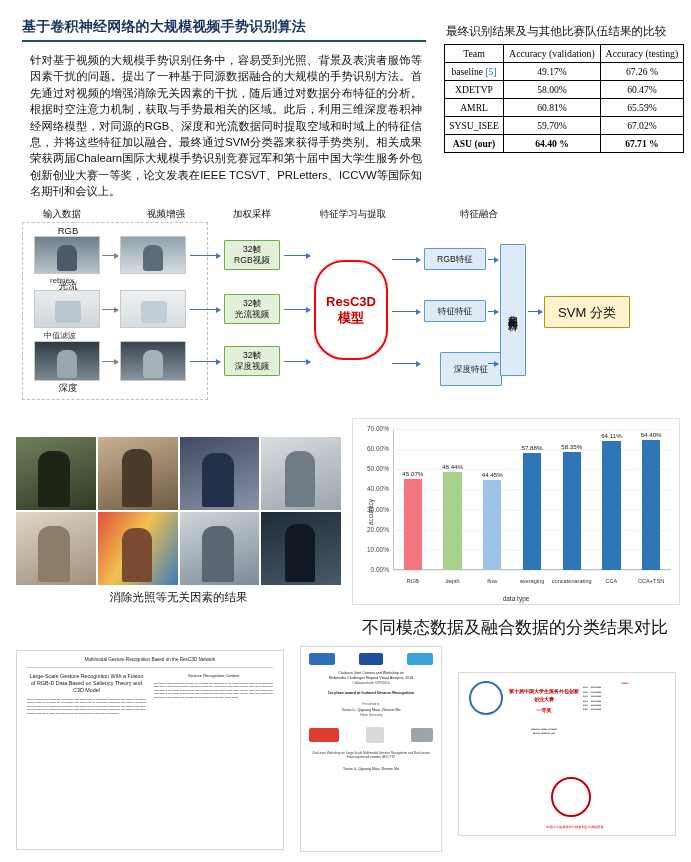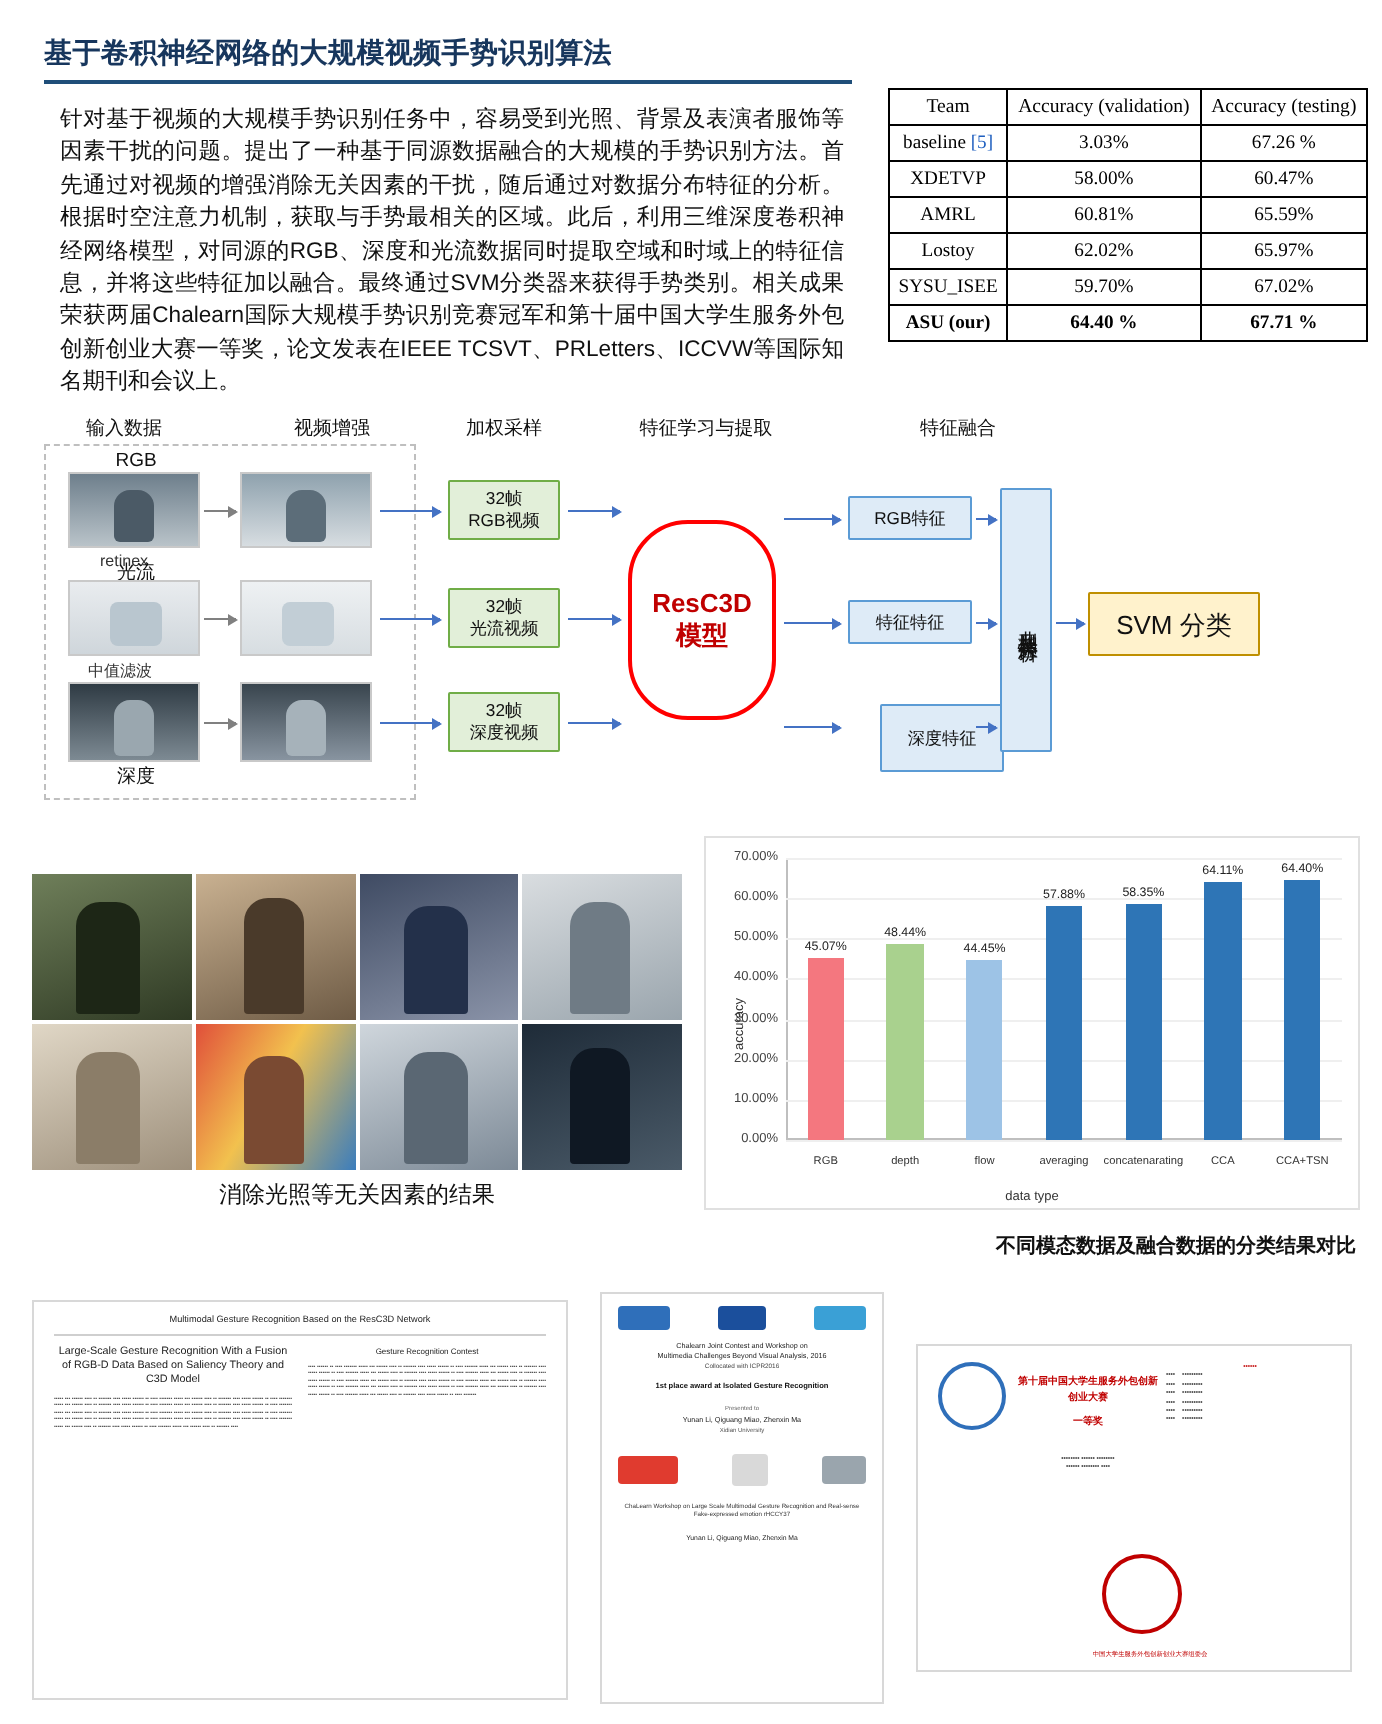--- a/index.html
+++ b/index.html
@@ -91,71 +91,67 @@
   .ytick{position:absolute;left:-34px;width:30px;text-align:right;font-size:6.5px;color:#444;transform:translateY(-4px);}
   .bar{position:absolute;bottom:0;}
   .bar-val{position:absolute;width:54px;text-align:center;font-size:6.2px;color:#222;}
   .xtick{position:absolute;bottom:-14px;font-size:5.6px;color:#333;text-align:center;}
   .axis-x{position:absolute;left:0;right:0;bottom:0;height:1px;background:#bfbfbf;}
   .axis-y{position:absolute;left:0;top:0;bottom:0;width:1px;background:#bfbfbf;}
   .ylabel{position:absolute;left:4px;top:50%;transform:translateY(-50%) rotate(-90deg);
     font-size:6.5px;color:#333;transform-origin:center;}
   .xlabel{position:absolute;bottom:2px;left:0;right:0;text-align:center;font-size:6.5px;color:#333;}
   .cap-right{
-    position:absolute;left:352px;top:616px;width:326px;text-align:right;
-    font-size:10px;color:#111;font-weight:bold;
+    position:absolute;left:352px;top:616px;width:326px;text-align:center;
+    font-size:17px;color:#111;
   }
 
   
   .doc{position:absolute;box-sizing:border-box;border:1px solid #d8d8d8;background:#fff;overflow:hidden;}
   .doc-title{font-size:4.6px;text-align:center;color:#222;line-height:6px;}
   .doc-txt{font-size:2.6px;color:#555;line-height:3.4px;text-align:justify;}
   .rule{height:1px;background:#cfcfcf;}
   .tiny{font-size:3.2px;line-height:4.4px;color:#333;}
 </style>
 </head>
 <body>
 
 <div class="page">
 
   <div class="title">基于卷积神经网络的大规模视频手势识别算法</div>
   <div class="title-rule"></div>
 
   <div class="abstract">针对基于视频的大规模手势识别任务中，容易受到光照、背景及表演者服饰等因素干扰的问题。提出了一种基于同源数据融合的大规模的手势识别方法。首先通过对视频的增强消除无关因素的干扰，随后通过对数据分布特征的分析。根据时空注意力机制，获取与手势最相关的区域。此后，利用三维深度卷积神经网络模型，对同源的RGB、深度和光流数据同时提取空域和时域上的特征信息，并将这些特征加以融合。最终通过SVM分类器来获得手势类别。相关成果荣获两届Chalearn国际大规模手势识别竞赛冠军和第十届中国大学生服务外包创新创业大赛一等奖，论文发表在IEEE TCSVT、PRLetters、ICCVW等国际知名期刊和会议上。</div>
 
+  <div class="res-head">最终识别结果及与其他比赛队伍结果的比较</div>
 
   <div class="tbl-wrap">
     <table class="results">
       <thead>
         <tr>
           <th>Team</th>
           <th>Accuracy (validation)</th>
           <th>Accuracy (testing)</th>
         </tr>
       </thead>
       <tbody id="results-body">
           <tr>
             <td class="team">baseline<span class="reflink"> [5]</span></td>
-            <td>3.03%</td>
+            <td>49.17%</td>
             <td>67.26 %</td>
           </tr>
           <tr>
             <td class="team">XDETVP</td>
             <td>58.00%</td>
             <td>60.47%</td>
           </tr>
           <tr>
             <td class="team">AMRL</td>
             <td>60.81%</td>
             <td>65.59%</td>
-          </tr>
-          <tr>
-            <td class="team">Lostoy</td>
-            <td>62.02%</td>
-            <td>65.97%</td>
           </tr>
           <tr>
             <td class="team">SYSU_ISEE</td>
             <td>59.70%</td>
             <td>67.02%</td>
           </tr>
           <tr class="ours">
             <td class="team">ASU (our)</td>
             <td>64.40 %</td>
             <td>67.71 %</td>

